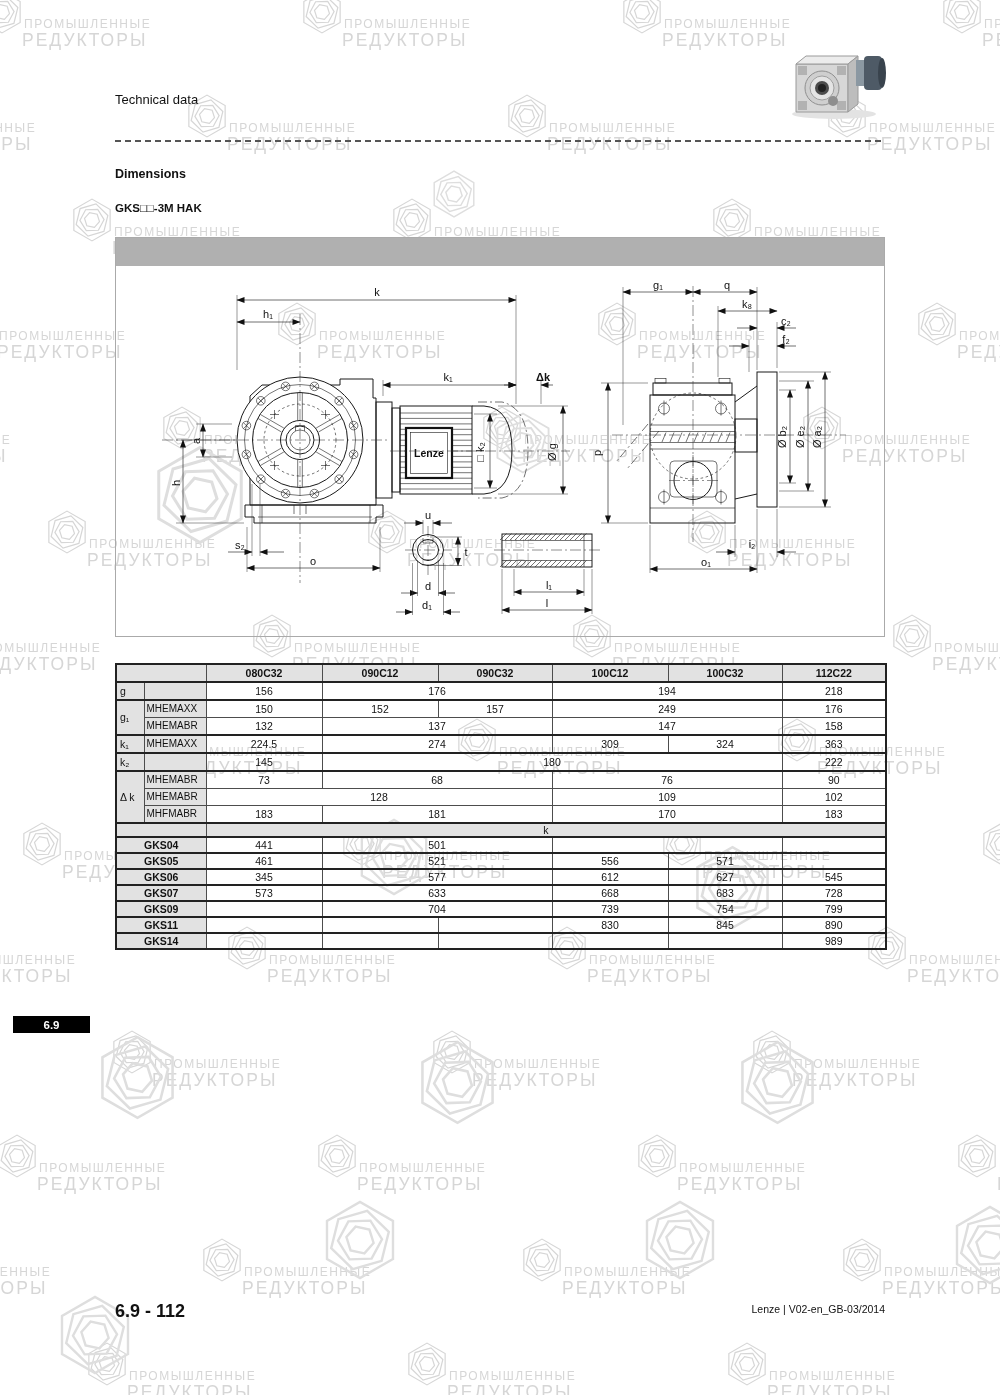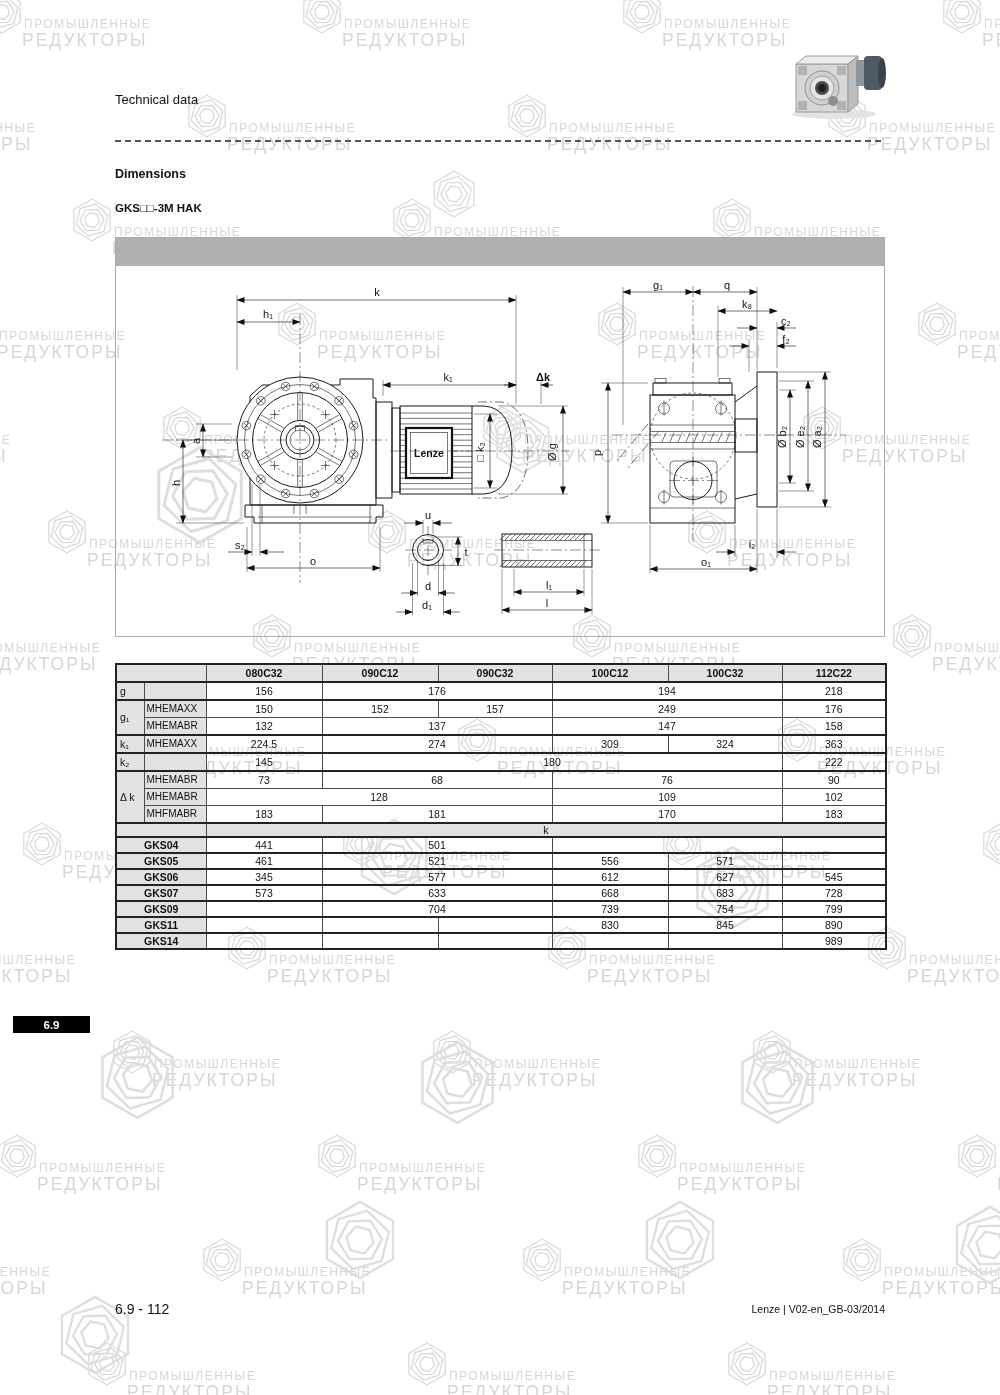--- a/index.html
+++ b/index.html
@@ -46,21 +46,21 @@
   #dims-table .dimlab{text-align:left;padding-left:3px;background:#e2e2e2;}
   #dims-table .sublab{text-align:left;padding-left:2px;background:#e2e2e2;font-size:10px;}
   #dims-table .gkslab{font-weight:bold;background:#e2e2e2;}
   #dims-table .val{background:transparent;}
   #dims-table tr.grp td{border-top-width:2px;border-top-color:#222;}
   #dims-table tr.krow td{height:12px;}
   #dims-table tr.gksrow td{height:14px;}
   
   .side-tab{left:13px;top:1016px;width:77px;height:17px;background:#000;color:#fff;
       font-size:11.5px;font-weight:600;display:flex;align-items:center;justify-content:center;}
-  .footer-left{left:115px;top:1301px;font-size:14px;}
+  .footer-left{left:115px;top:1301px;font-size:18px;font-weight:bold;}
   .footer-right{left:500px;top:1303px;width:385px;text-align:right;font-size:10.5px;}
 </style>
 </head>
 <body>
 
 <div class="page">
   <div id="wm-layer">
       <div class="wm-unit" style="left: -20px; top: -10px;">
         <svg width="44" height="44" viewBox="0 0 40 40">
           <path d="M36.5,29.5L20.0,39.0L3.5,29.5L3.5,10.5L20.0,1.0L36.5,10.5L36.5,29.5Z" fill="none" stroke="#d6d6d6" stroke-width="1.1"></path>

